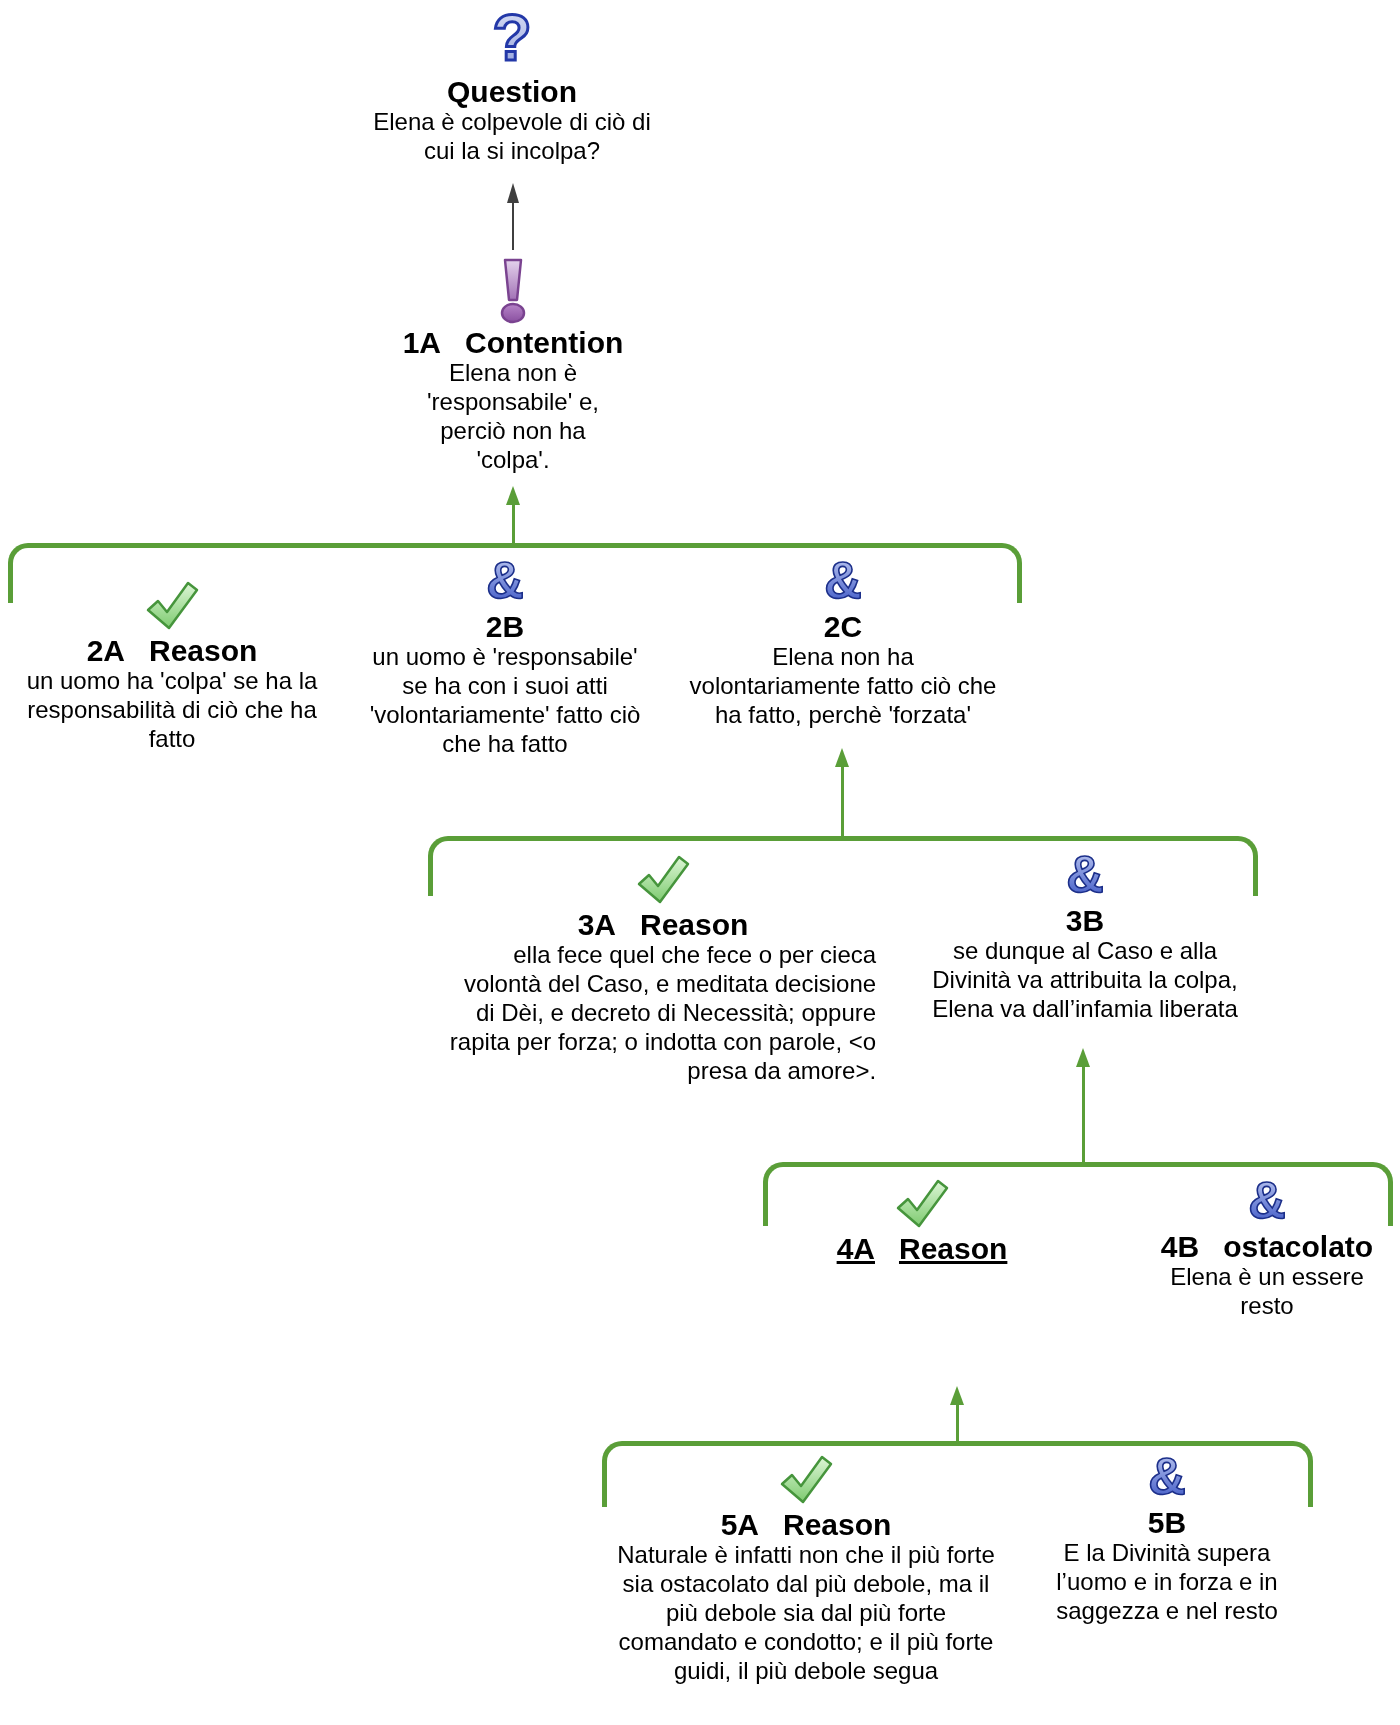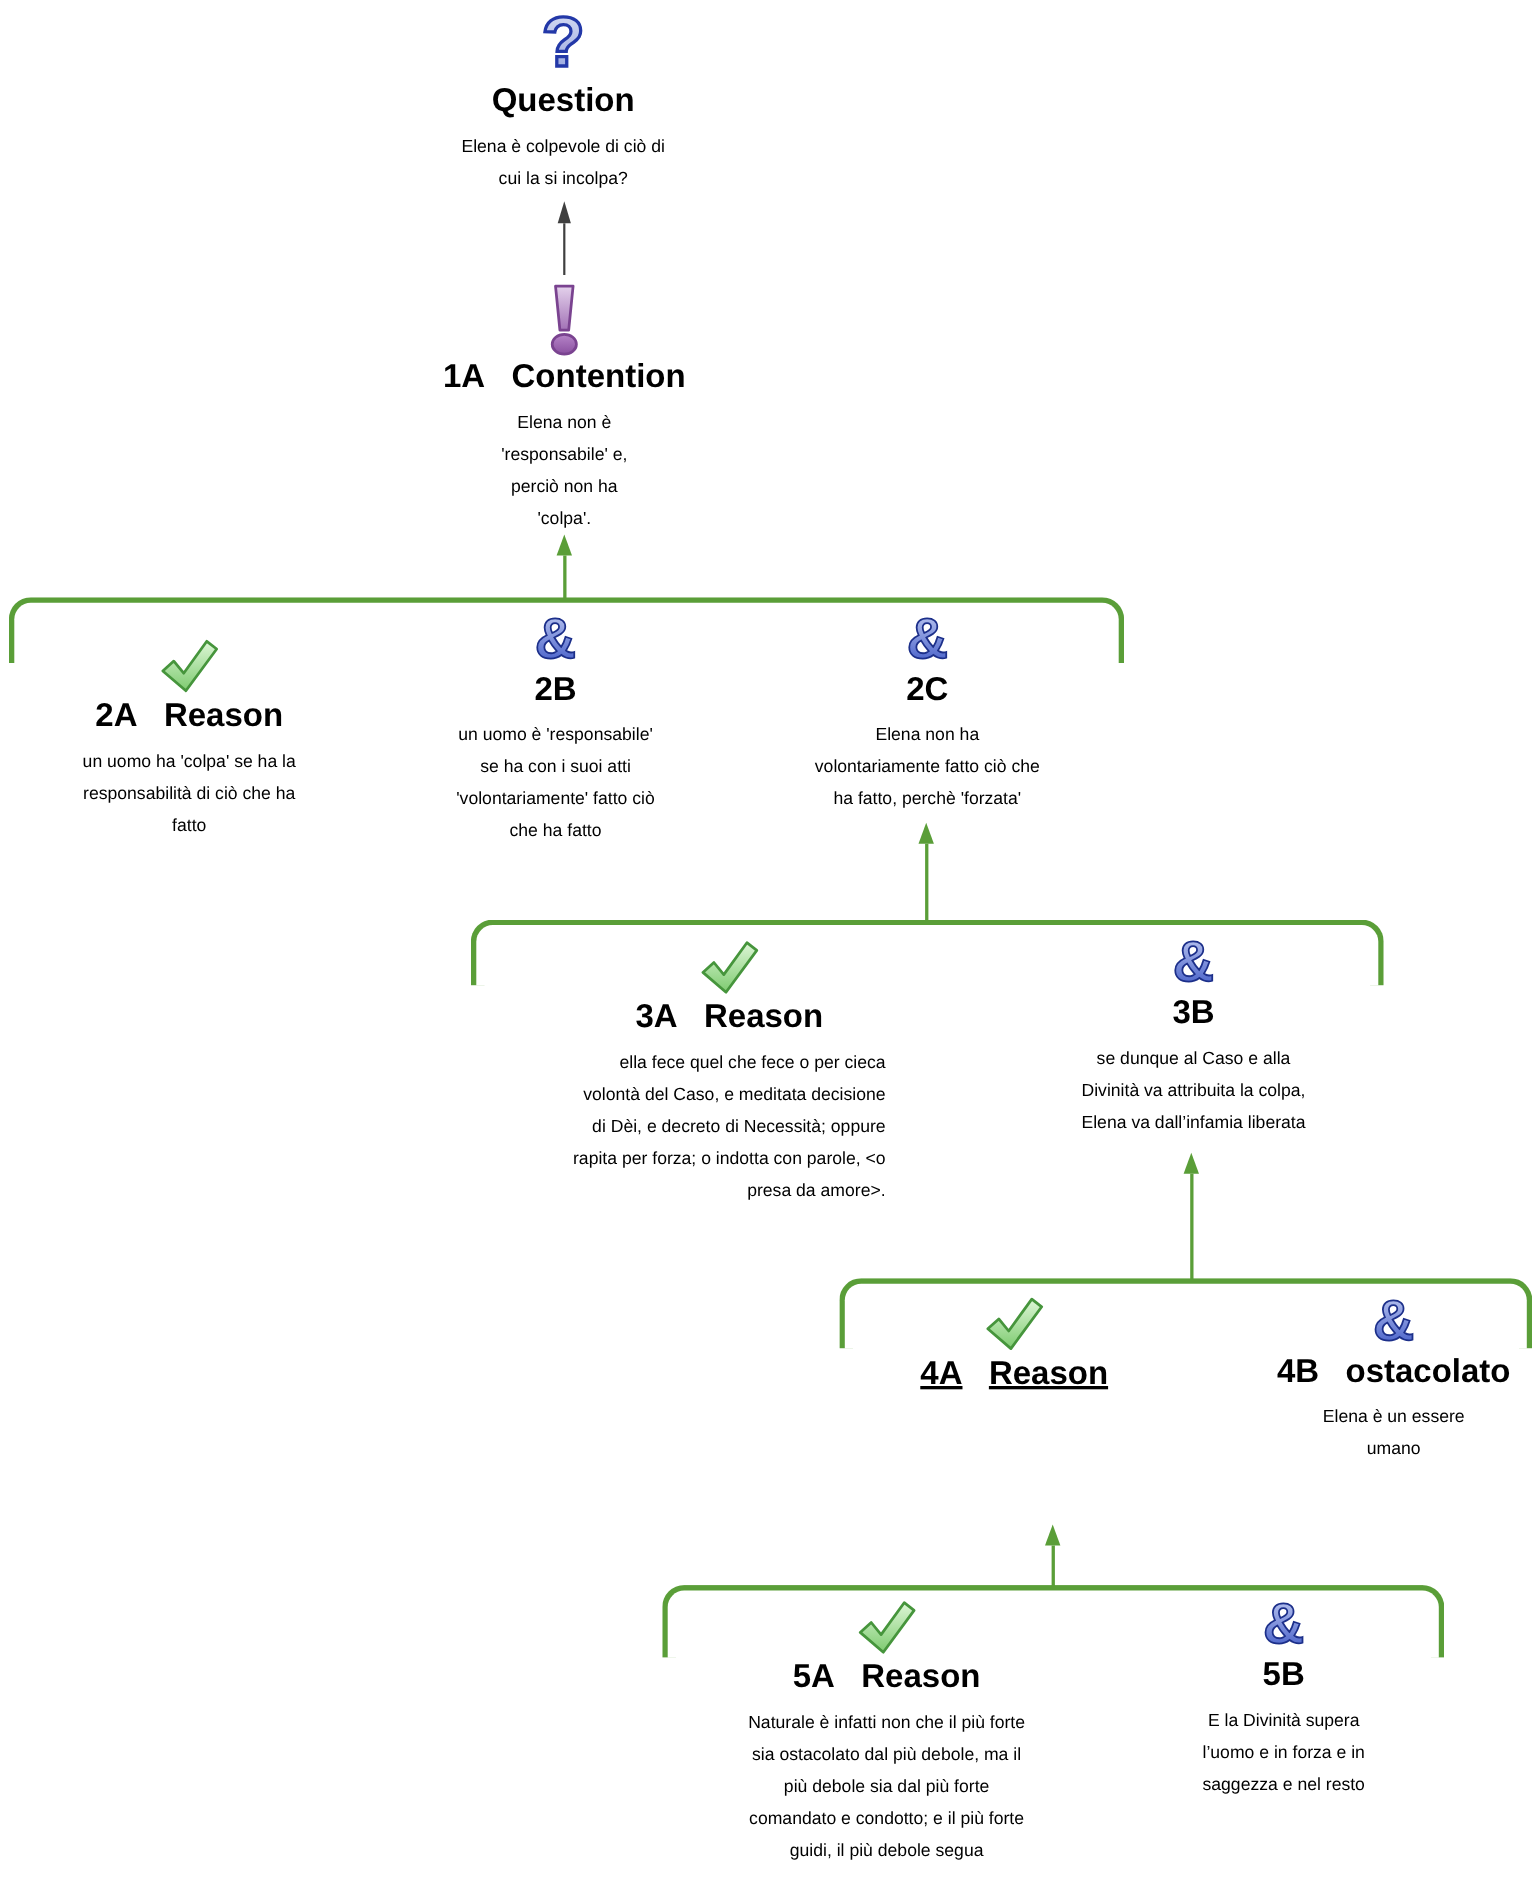--- a/index.html
+++ b/index.html
@@ -55,22 +55,22 @@
   }
   .node .icon { line-height: 0; margin-bottom: 4px; }
   .nlabel {
     font-weight: bold;
     font-size: 30px;
     line-height: 30px;
     white-space: nowrap;
   }
   .nlabel .id { margin-right: 24px; }
   .ntext {
-    margin-top: 12px;
-    font-size: 16px;
+    margin-top: 0;
+    font-size: 24px;
     line-height: 29px;
     white-space: pre-line;
   }
 </style>
 </head>
 <body>
 
 <div class="canvas">
 
   <svg width="0" height="0" style="position:absolute">
@@ -244,21 +244,21 @@
   <div class="node" style="left:1267px; top:1174px; width:240px;">
     <div class="icon">
       <svg width="54" height="54" viewBox="0 0 54 54">
         <text x="27" y="44" text-anchor="middle" font-family="Liberation Sans, DejaVu Sans, sans-serif" font-size="52" font-weight="bold" fill="url(#gamp)" stroke="#1c2f8a" stroke-width="1.6">&amp;</text>
       </svg>
     </div>
     <div class="nlabel">
       <span class="id">4B</span><span class="type">ostacolato</span>
     </div>
     <div class="ntext">Elena è un essere
-umano</div>
+resto</div>
   </div>
 
   <div class="node" style="left:806px; top:1454px; width:400px;">
     <div class="icon">
       <svg width="58" height="52" viewBox="0 0 58 52">
         <path d="M5 30 L15 21 L24 32 L45 3 L54 10 L26 48 Z" fill="url(#gcheck)" stroke="#46953c" stroke-width="2.5" stroke-linejoin="round"></path>
       </svg>
     </div>
     <div class="nlabel">
       <span class="id">5A</span><span class="type">Reason</span>

